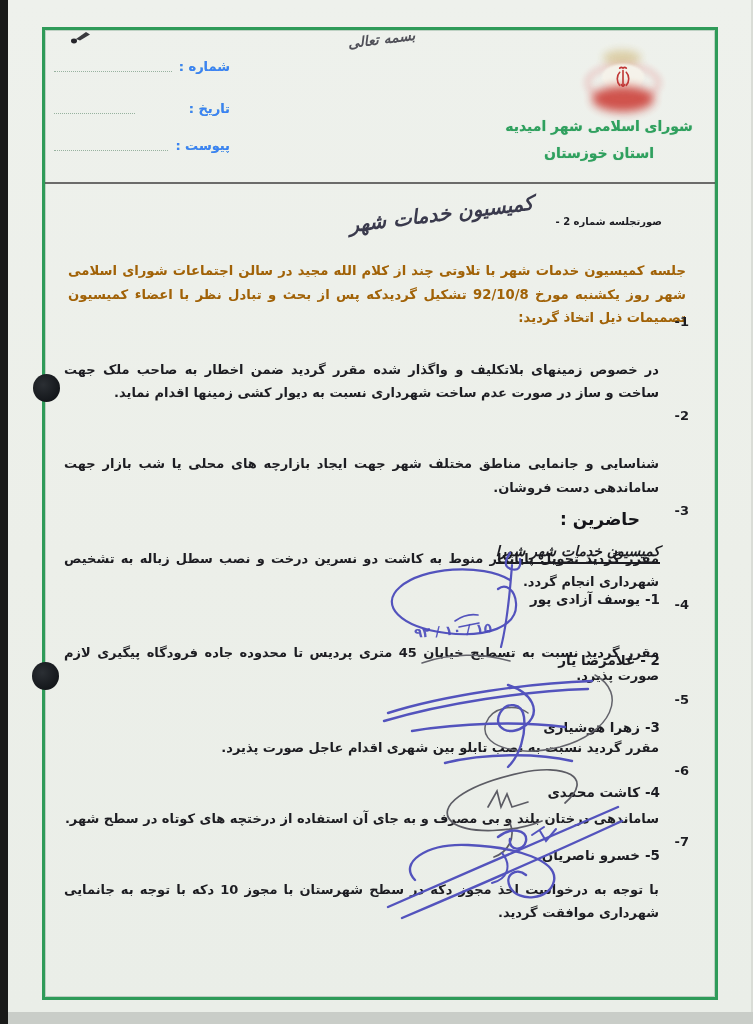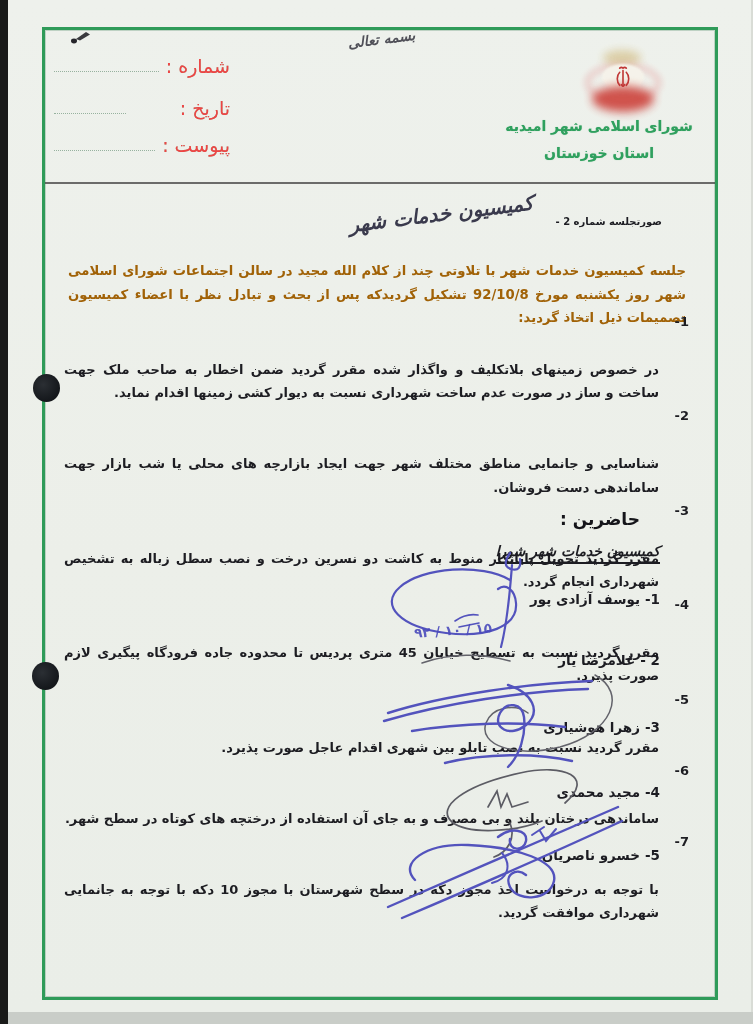--- a/index.html
+++ b/index.html
@@ -26,21 +26,21 @@
   .divider {
     position:absolute; left:45px; top:182px; width:670px; height:2px;
     background:#4a4a4a; opacity:.8;
   }
   
   .field-row {
     position:absolute; left:52px; width:178px; height:16px;
     display:flex; direction:rtl; align-items:flex-end;
   }
   .field-label {
-    color:#ef4444; font-size:19px; font-weight:normal; line-height:15px;
+    color:#3b82f6; font-size:13px; font-weight:bold; line-height:15px;
     white-space:nowrap; text-shadow:0 0 .6px rgba(79,168,116,.55);
   }
   .field-dots {
     flex:1; height:12px; margin:0 7px 2px 2px;
     border-bottom:1.5px dotted #97b29f;
   }
   .row-no   { top:58px;  }
   .row-date { top:100px;gap:47px; }
   .row-att  { top:137px; }
   
@@ -222,21 +222,21 @@
   <div class="attendee att-1">
     <span>1-</span><span class="a-name">یوسف آزادی پور</span>
   </div>
   <div class="attendee att-2">
     <span>2 -</span><span class="a-name">غلامرضا یار</span>
   </div>
   <div class="attendee att-3">
     <span>3-</span><span class="a-name">زهرا هوشیاری</span>
   </div>
   <div class="attendee att-4">
-    <span>4-</span><span class="a-name">مجید محمدی</span>
+    <span>4-</span><span class="a-name">کاشت محمدی</span>
   </div>
   <div class="attendee att-5">
     <span>5-</span><span class="a-name">خسرو ناصریان</span>
   </div>
 
   <svg class="sig-layer" viewBox="0 0 312 388" fill="none" stroke-linecap="round">
 
     <g stroke="#5353bd" stroke-width="2.2">
       <path d="M150,18 q-9,13 1,16 q11,3 9,-10"></path>
       <path d="M152,30 C150,55 148,85 141,112"></path>

